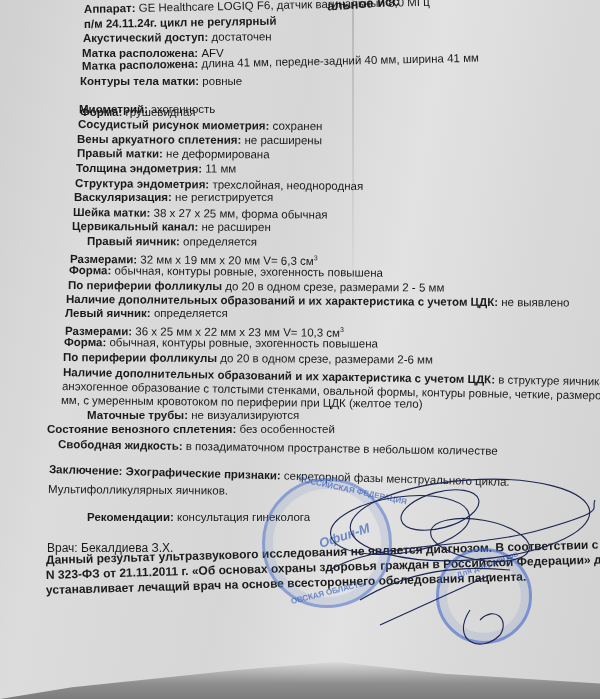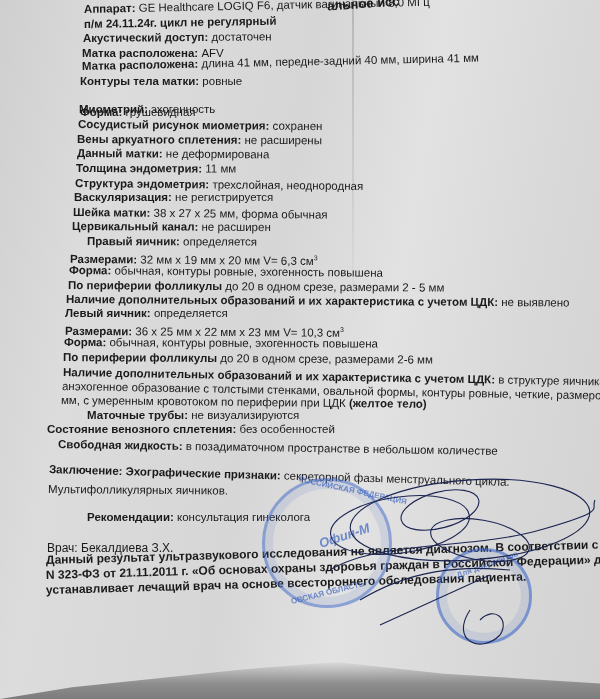--- a/index.html
+++ b/index.html
@@ -82,38 +82,38 @@
       <div class="line" style="left: 84px; top: 2px; transform: rotate(-1.2deg);"><span class="label">Аппарат:</span><span> GE Healthcare LOGIQ F6,  датчик вагинальный 8,0 МГц</span></div>
       <div class="line" style="left: 84px; top: 17px; transform: rotate(-1deg);"><span class="label">п/м 24.11.24г.</span><span style="font-weight: bold;">    цикл не регулярный</span></div>
       <div class="line" style="left: 83px; top: 31px; transform: rotate(-0.5deg);"><span class="label">Акустический доступ:</span><span> достаточен</span></div>
       <div class="line" style="left: 82px; top: 46px; transform: rotate(0deg);"><span class="label">Матка расположена:</span><span> AFV</span></div>
       <div class="line" style="left: 82px; top: 59px; transform: rotate(-1.2deg);"><span class="label">Матка расположена:</span><span> длина 41 мм, передне-задний 40 мм, ширина 41 мм</span></div>
       <div class="line" style="left: 80px; top: 74px; transform: rotate(0deg); text-align: center;"><span class="label">Контуры тела матки:</span><span> ровные</span></div>
       <div class="line" style="left: 80px; top: 105px; transform: rotate(0deg);"><span class="label">Форма:</span><span> грушевидная</span></div>
       <div class="line" style="left: 79px; top: 102px; transform: rotate(0deg);"><span class="label">Миометрий:</span><span> эхогенность</span></div>
       <div class="line" style="left: 78px; top: 117px; transform: rotate(0.5deg);"><span class="label">Сосудистый рисунок миометрия:</span><span> сохранен</span></div>
       <div class="line" style="left: 77px; top: 132px; transform: rotate(0.3deg);"><span class="label">Вены аркуатного сплетения:</span><span> не расширены</span></div>
-      <div class="line" style="left: 77px; top: 146px; transform: rotate(0.4deg);"><span class="label">Данный матки:</span><span> не деформирована</span></div>
+      <div class="line" style="left: 77px; top: 146px; transform: rotate(0.4deg);"><span class="label">Правый матки:</span><span> не деформирована</span></div>
       <div class="line" style="left: 76px; top: 161px; transform: rotate(0.2deg);"><span class="label">Толщина эндометрия:</span><span> 11 мм</span></div>
       <div class="line" style="left: 75px; top: 176px; transform: rotate(0.6deg);"><span class="label">Структура эндометрия:</span><span> трехслойная, неоднородная</span></div>
       <div class="line" style="left: 74px; top: 190px; transform: rotate(0deg);"><span class="label">Васкуляризация:</span><span> не регистрируется</span></div>
       <div class="line" style="left: 73px; top: 205px; transform: rotate(0.6deg);"><span class="label">Шейка матки:</span><span> 38 x 27 x 25 мм, форма обычная</span></div>
       <div class="line" style="left: 72px; top: 219px; transform: rotate(0.3deg);"><span class="label">Цервикальный канал:</span><span> не расширен</span></div>
       <div class="line" style="left: 71px; top: 234px; transform: rotate(0.2deg); padding-left: 16px;"><span class="label">Правый яичник:</span><span> определяется</span></div>
       <div class="line" style="left: 70px; top: 249px; transform: rotate(0.5deg);"><span class="label">Размерами:</span><span> 32 мм x 19  мм x 20 мм V= 6,3 см</span><sup>3</sup></div>
       <div class="line" style="left: 69px; top: 263px; transform: rotate(0.5deg);"><span class="label">Форма:</span><span> обычная, контуры ровные, эхогенность повышена</span></div>
       <div class="line" style="left: 68px; top: 278px; transform: rotate(0.4deg);"><span class="label">По периферии фолликулы</span><span> до 20 в одном срезе, размерами 2 - 5 мм</span></div>
       <div class="line" style="left: 66px; top: 292px; transform: rotate(0.4deg);"><span class="label">Наличие дополнительных образований и их характеристика с учетом ЦДК:</span><span> не выявлено</span></div>
       <div class="line" style="left: 65px; top: 306px; transform: rotate(0deg);"><span class="label">Левый яичник:</span><span> определяется</span></div>
       <div class="line" style="left: 65px; top: 321px; transform: rotate(0.4deg);"><span class="label">Размерами:</span><span> 36 x  25 мм x 22 мм x 23 мм V= 10,3 см</span><sup>3</sup></div>
       <div class="line" style="left: 64px; top: 335px; transform: rotate(0.3deg);"><span class="label">Форма:</span><span> обычная, контуры ровные, эхогенность повышена</span></div>
       <div class="line" style="left: 63px; top: 350px; transform: rotate(0.4deg);"><span class="label">По периферии фолликулы</span><span> до 20 в одном срезе, размерами 2-6 мм</span></div>
       <div class="line" style="left: 63px; top: 365px; transform: rotate(1deg);"><span class="label">Наличие дополнительных образований и их характеристика с учетом ЦДК:</span><span> в структуре яичника</span></div>
       <div class="line" style="left: 62px; top: 379px; transform: rotate(1deg);"><span>анэхогенное образование с толстыми стенками, овальной формы, контуры ровные, четкие, размером 33 x 2</span></div>
-      <div class="line" style="left: 61px; top: 393px; transform: rotate(0.6deg);"><span>мм, с умеренным кровотоком по периферии при ЦДК </span><span style="font-weight: bold;">(желтое тело)</span></div>
+      <div class="line" style="left: 61px; top: 393px; transform: rotate(0.6deg);"><span>мм, с умеренным кровотоком по периферии при ЦДК </span><span style="font-weight: normal;">(желтое тело)</span></div>
       <div class="line" style="left: 60px; top: 408px; transform: rotate(0deg); padding-left: 27px;"><span class="label">Маточные трубы:</span><span> не визуализируются</span></div>
       <div class="line" style="left: 47px; top: 422px; transform: rotate(0deg);"><span class="label">Состояние венозного сплетения:</span><span> без особенностей</span></div>
       <div class="line" style="left: 58px; top: 437px; transform: rotate(0.9deg);"><span class="label">Свободная жидкость:</span><span> в позадиматочном пространстве в небольшом количестве</span></div>
     </div>
 
   <div class="line" style="left:49px; top:462px; transform: rotate(1.6deg);">
     <span class="label">Заключение: Эхографические признаки:</span><span> секреторной фазы менструального цикла.</span>
   </div>
   <div class="line" style="left:48px; top:482px; transform: rotate(0.5deg);">
     <span>Мультифолликулярных яичников.</span>

